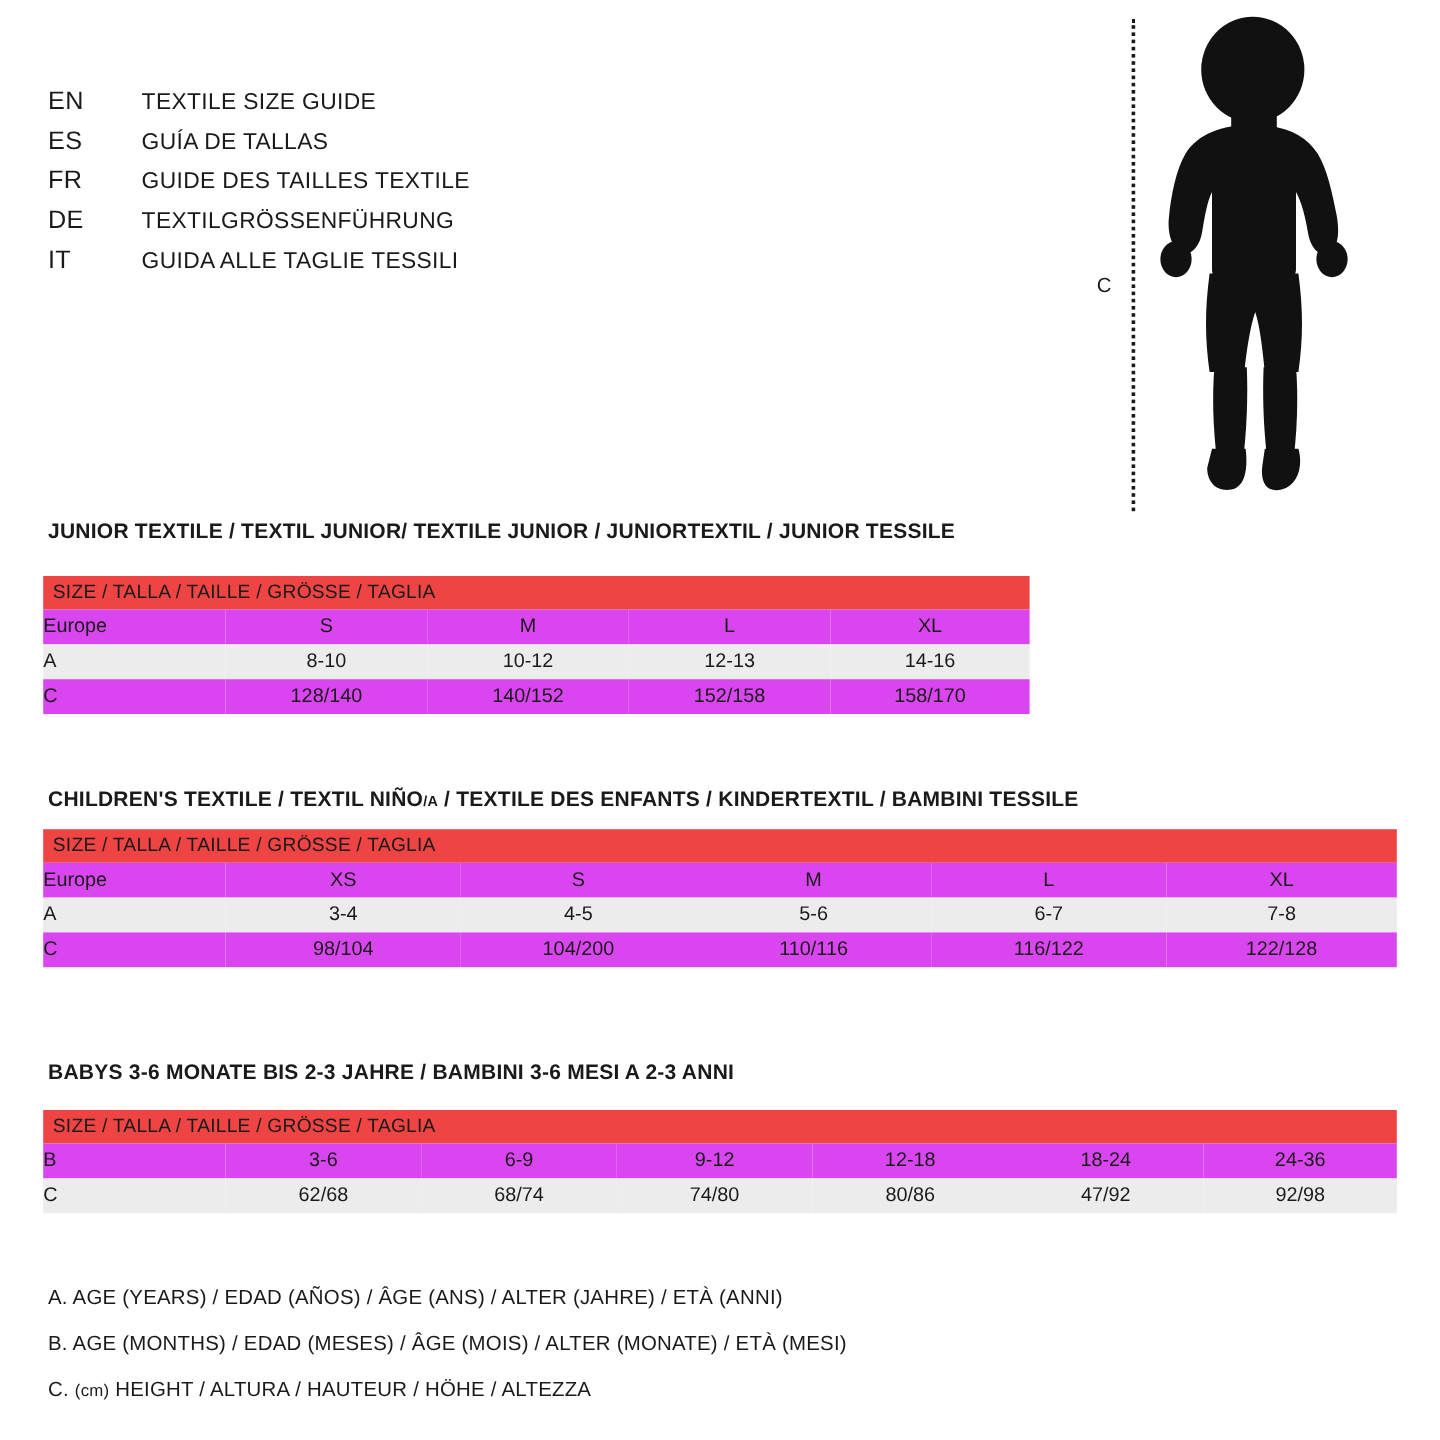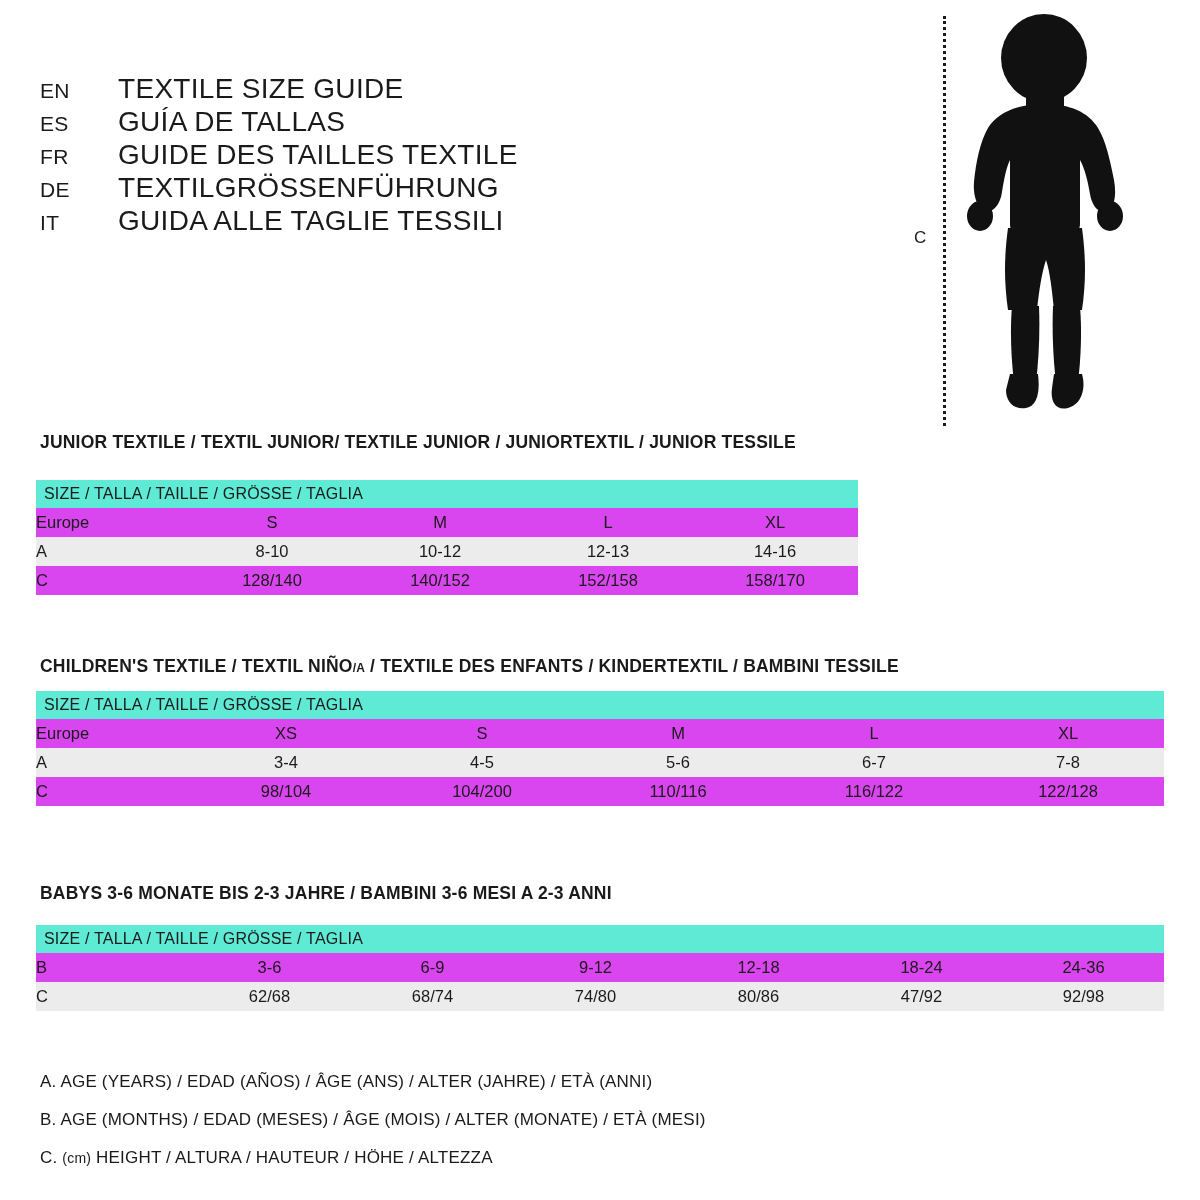--- a/index.html
+++ b/index.html
@@ -36,21 +36,21 @@
     align-items: baseline;
     height: 33px;
   }
   .lang-code {
     width: 78px;
     font-size: 21px;
     letter-spacing: 0.3px;
     color: #1a1a1a;
   }
   .lang-title {
-    font-size: 28px;
+    font-size: 19px;
     letter-spacing: 0.3px;
     color: #1a1a1a;
     white-space: nowrap;
   }
 
   
   .figure-area {
     position: absolute;
     left: 900px;
     top: 10px;
@@ -101,21 +101,21 @@
     font-size: 16.5px;
     color: #1a1a1a;
   }
   .tbl td {
     padding: 0;
     height: 29px;
     vertical-align: middle;
     white-space: nowrap;
   }
   .hdr-row td {
-    background: #5eead4;
+    background: #ef4444;
     font-size: 16px;
     letter-spacing: 0.2px;
     height: 28px;
   }
   .hdr-row td.hdr-cell {
     padding-left: 8px;
   }
   .row-label {
     padding-left: 8px;
     width: 152px;

